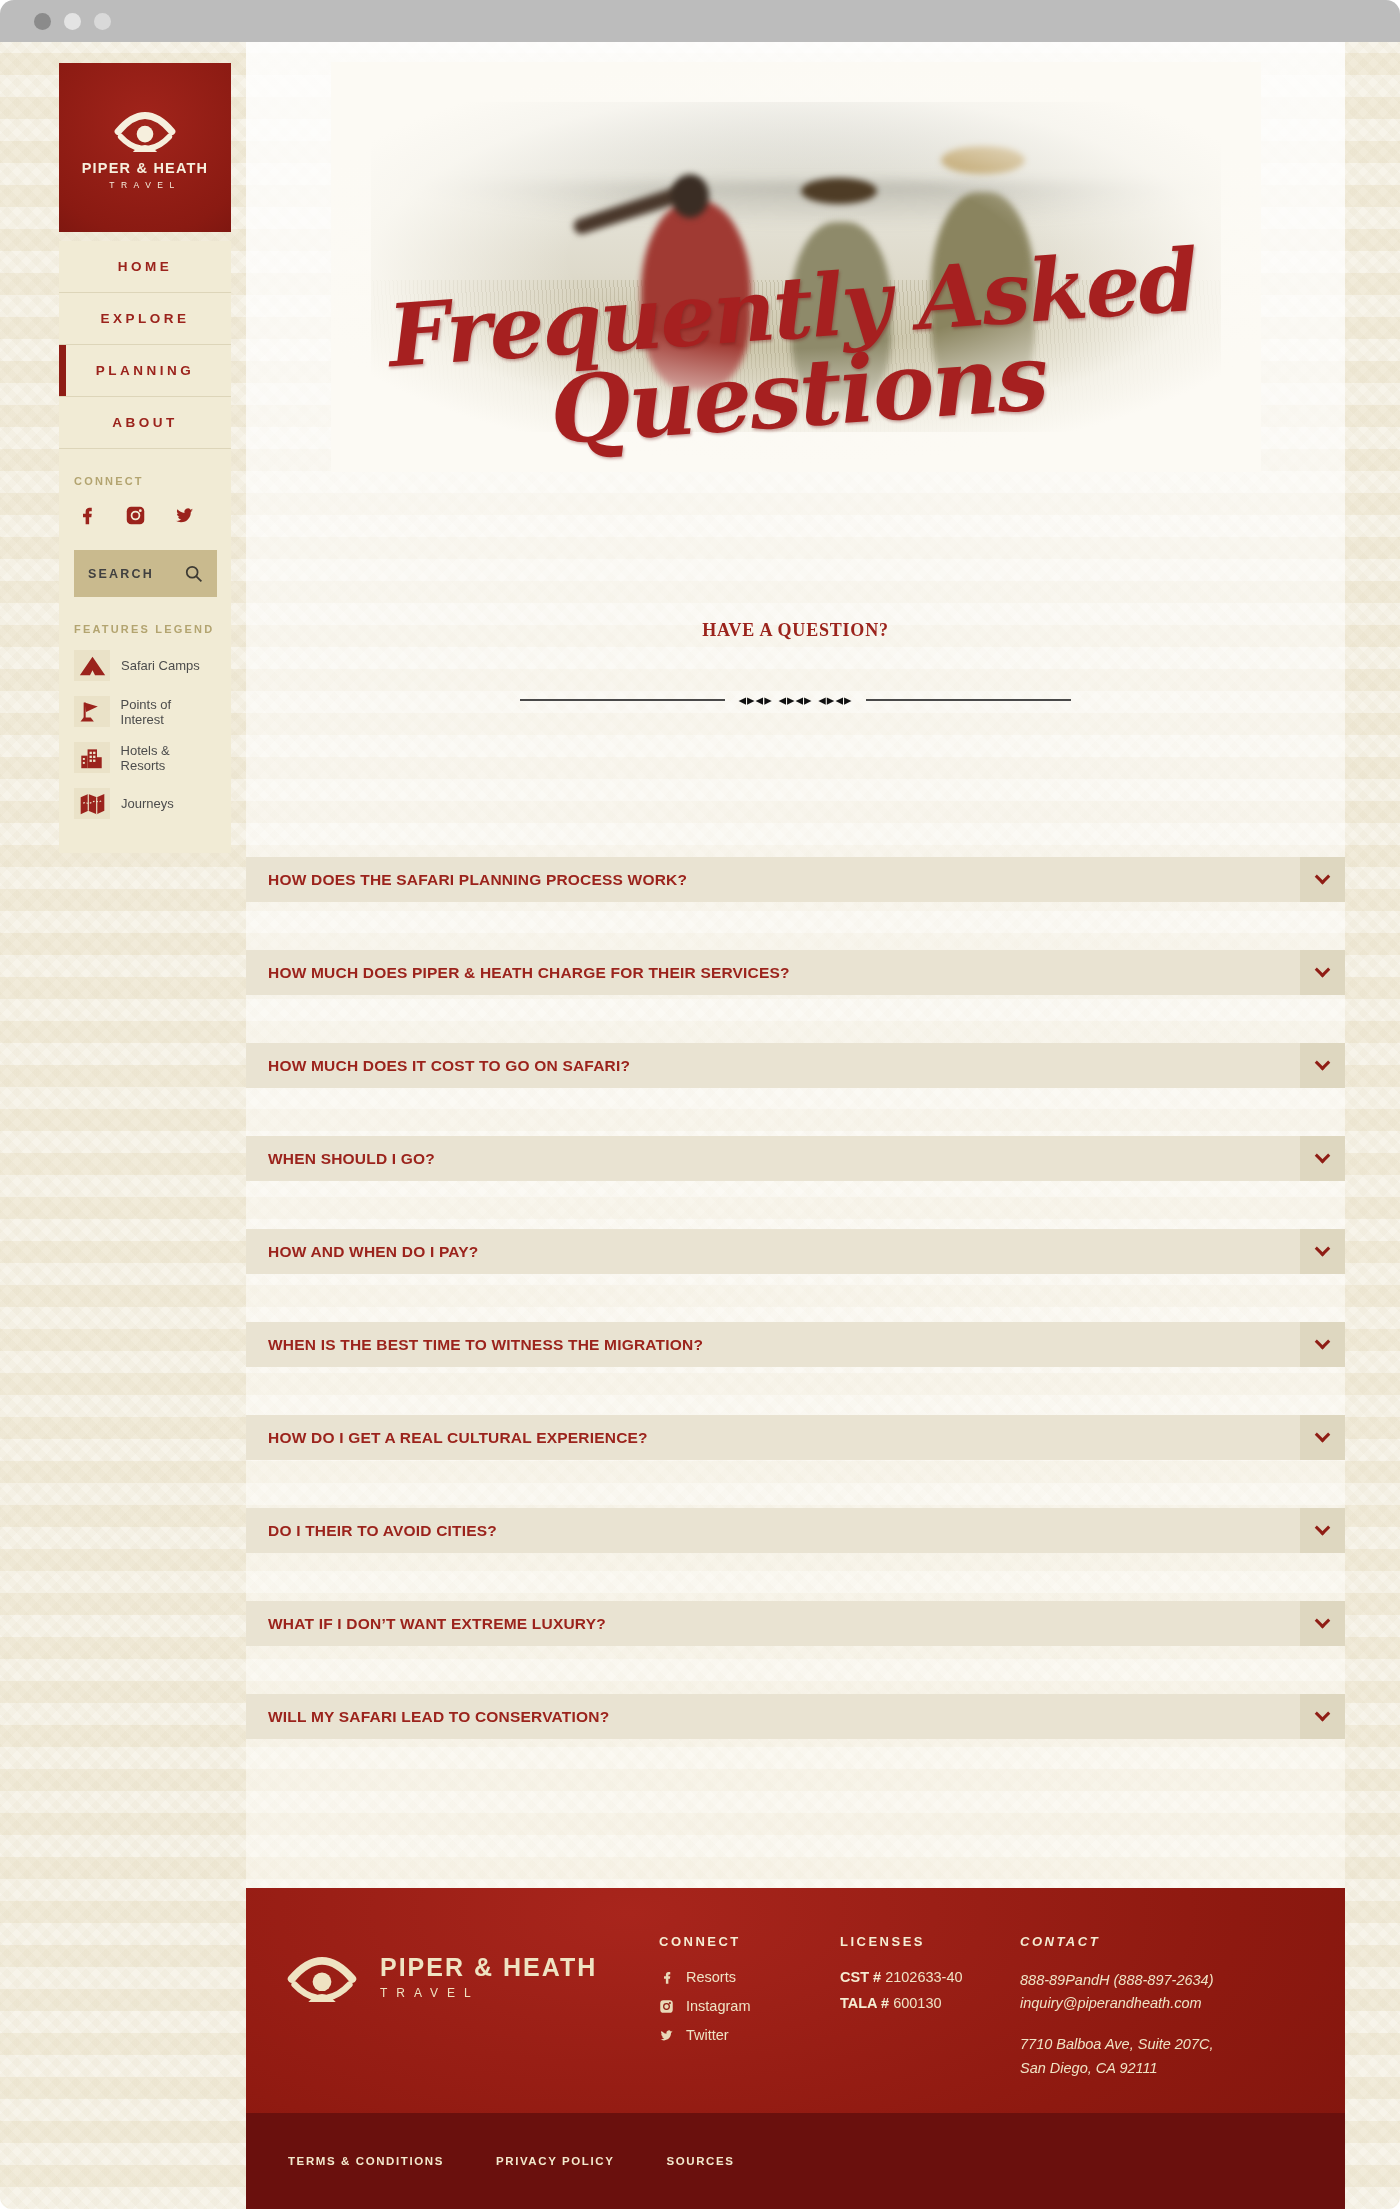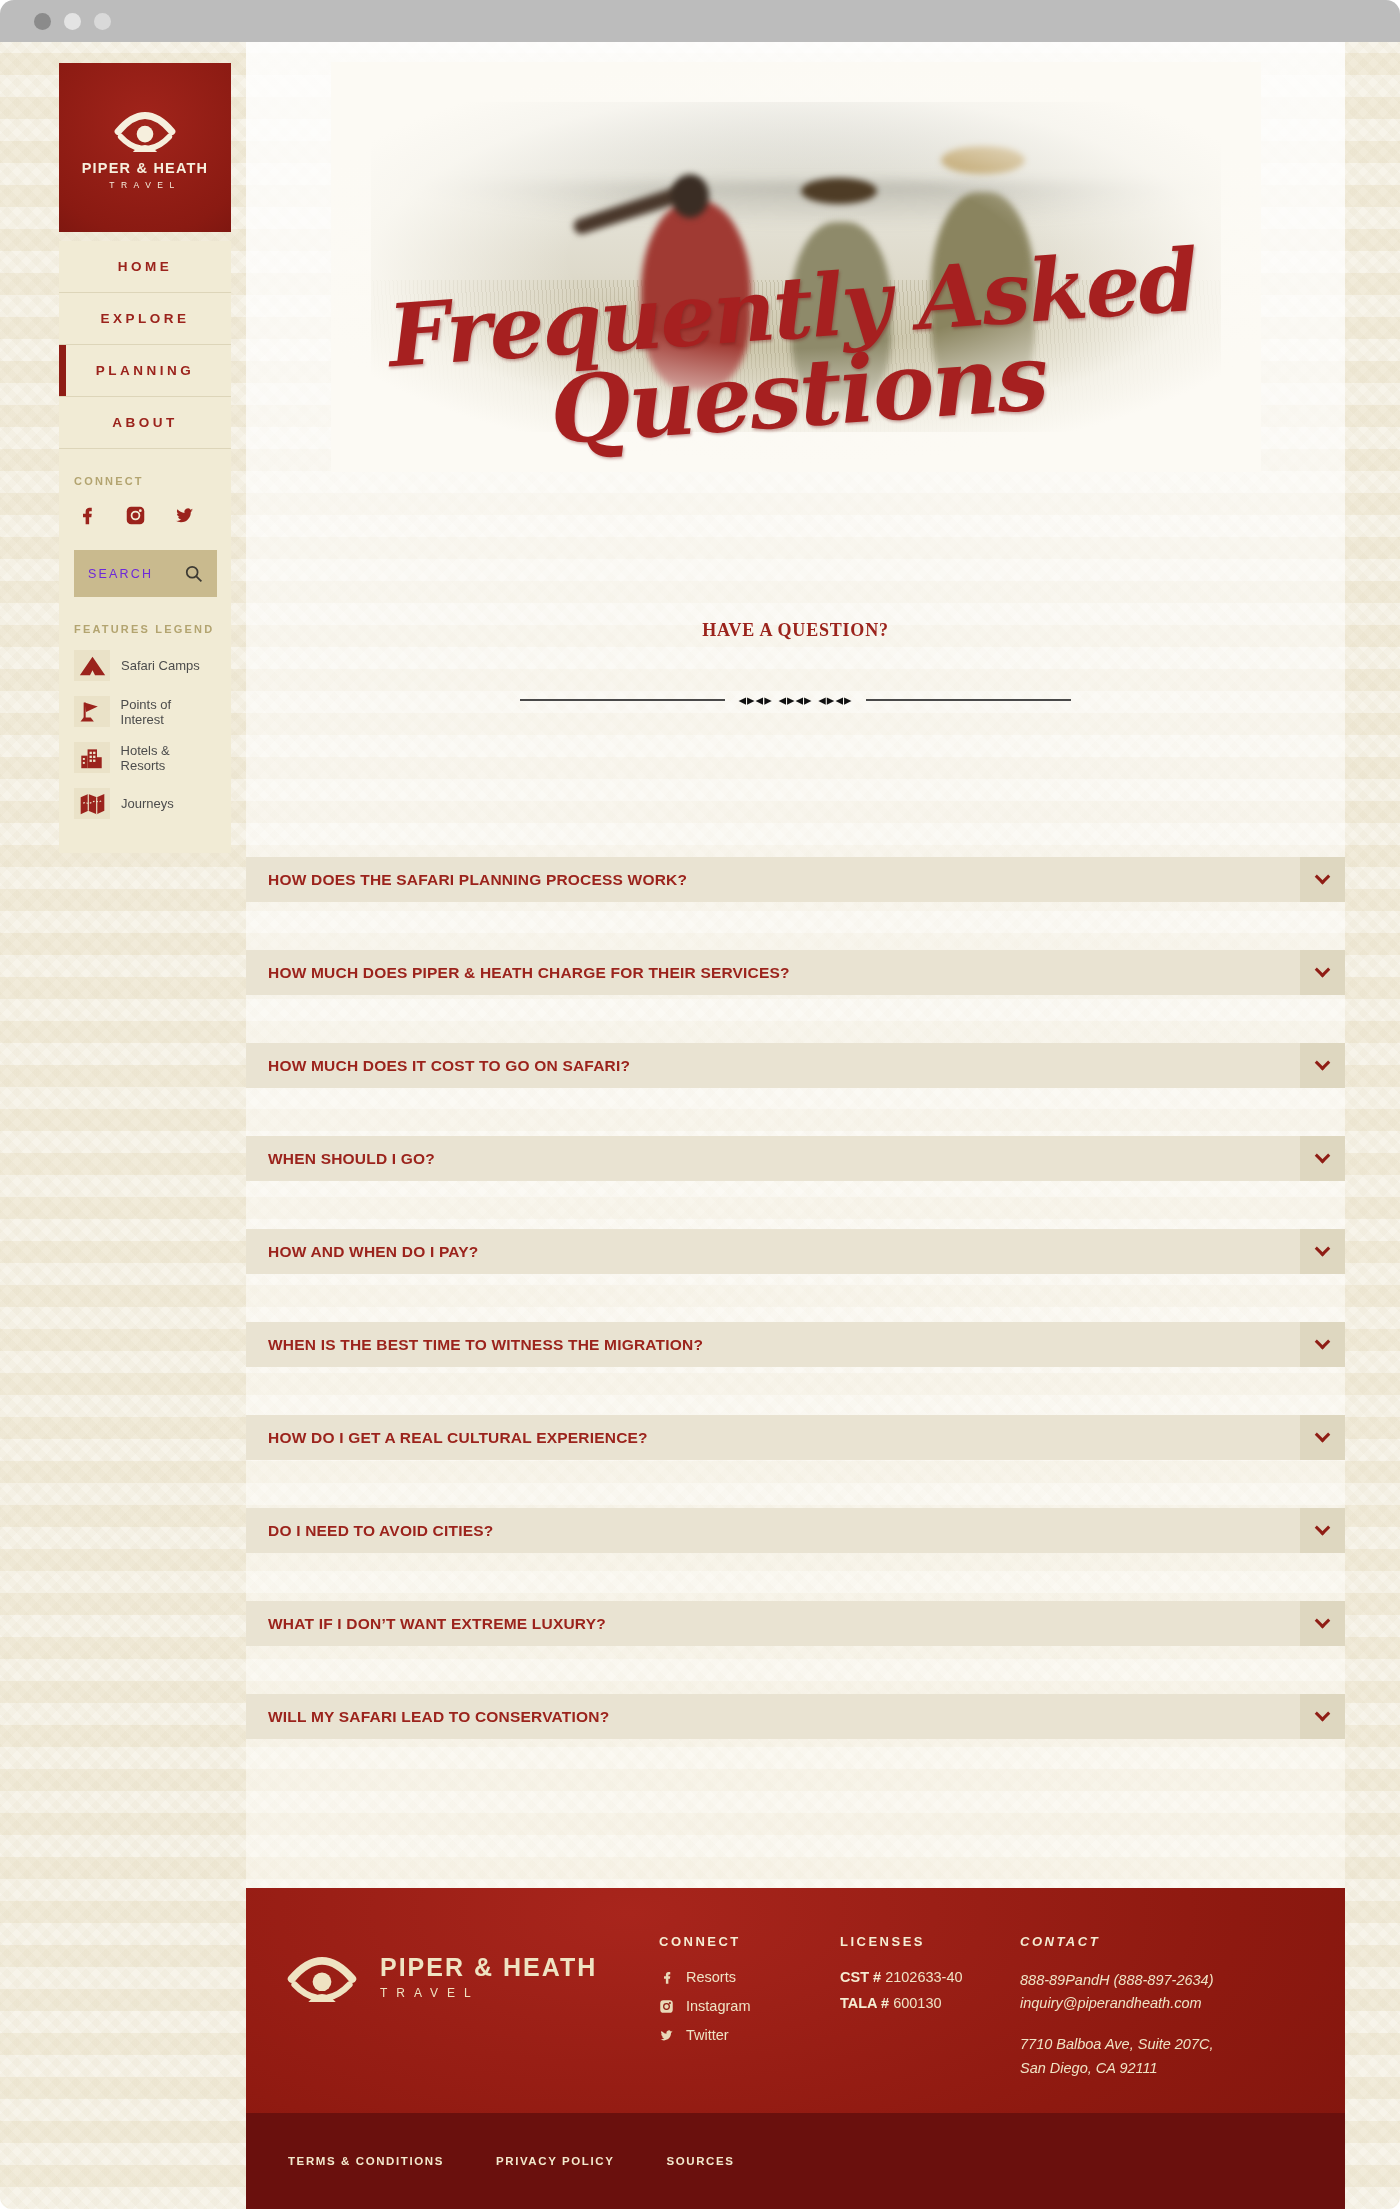--- a/index.html
+++ b/index.html
@@ -30,21 +30,21 @@
   .side-body { margin-top:9px; background:#f1ebd5; padding-bottom:34px; }
   .nav-item { height:52px; display:flex; align-items:center; justify-content:center; border-bottom:1px solid #ddd5b9;
     color:#9b231c; font-weight:bold; font-size:13.5px; letter-spacing:3.5px; cursor:pointer; position:relative; }
   .nav-item.active { box-shadow:inset 7px 0 0 #8f1d15; }
   .side-section { padding:26px 14px 0 15px; }
   .side-label { color:#b3a470; font-weight:bold; font-size:11px; letter-spacing:2.2px; }
   .social-row { display:flex; align-items:center; gap:28px; margin:18px 2px 24px 2px; }
   .social-row svg { width:21px; height:21px; cursor:pointer; }
   .search-bar { height:47px; background:#c9ba8e; display:flex; align-items:center; justify-content:space-between;
     padding:0 13px 0 14px; cursor:text; }
-  .search-label { color:#6d28d9; font-weight:normal; font-size:12.5px; letter-spacing:2.2px; }
+  .search-label { color:#404040; font-weight:bold; font-size:12.5px; letter-spacing:2.2px; }
   .search-bar svg { width:21px; height:21px; }
   .legend-item { display:flex; align-items:center; gap:11px; margin-top:15px; }
   .legend-tile { width:36px; height:31px; background:#eae2c8; display:flex; align-items:center; justify-content:center; }
   .legend-tile svg { width:27px; height:22px; }
   .legend-label { color:#4c4c4c; font-size:13px; }
 
   
   .main { position:absolute; left:246px; top:0; width:1099px; height:2167px;
     background:linear-gradient(180deg, rgba(255,255,255,.85) 0%, rgba(255,255,255,.55) 28%, rgba(255,253,248,.45) 100%); }
 
@@ -293,21 +293,21 @@
             <i class="chev"></i>
           </span>
       </div>
       <div class="faq-row">
         <span class="faq-q">HOW DO I GET A REAL CULTURAL EXPERIENCE?</span>
         <span class="faq-toggle">
             <i class="chev"></i>
           </span>
       </div>
       <div class="faq-row">
-        <span class="faq-q">DO I NEED TO AVOID CITIES?</span>
+        <span class="faq-q">DO I THEIR TO AVOID CITIES?</span>
         <span class="faq-toggle">
             <i class="chev"></i>
           </span>
       </div>
       <div class="faq-row">
         <span class="faq-q">WHAT IF I DON’T WANT EXTREME LUXURY?</span>
         <span class="faq-toggle">
             <i class="chev"></i>
           </span>
       </div>

